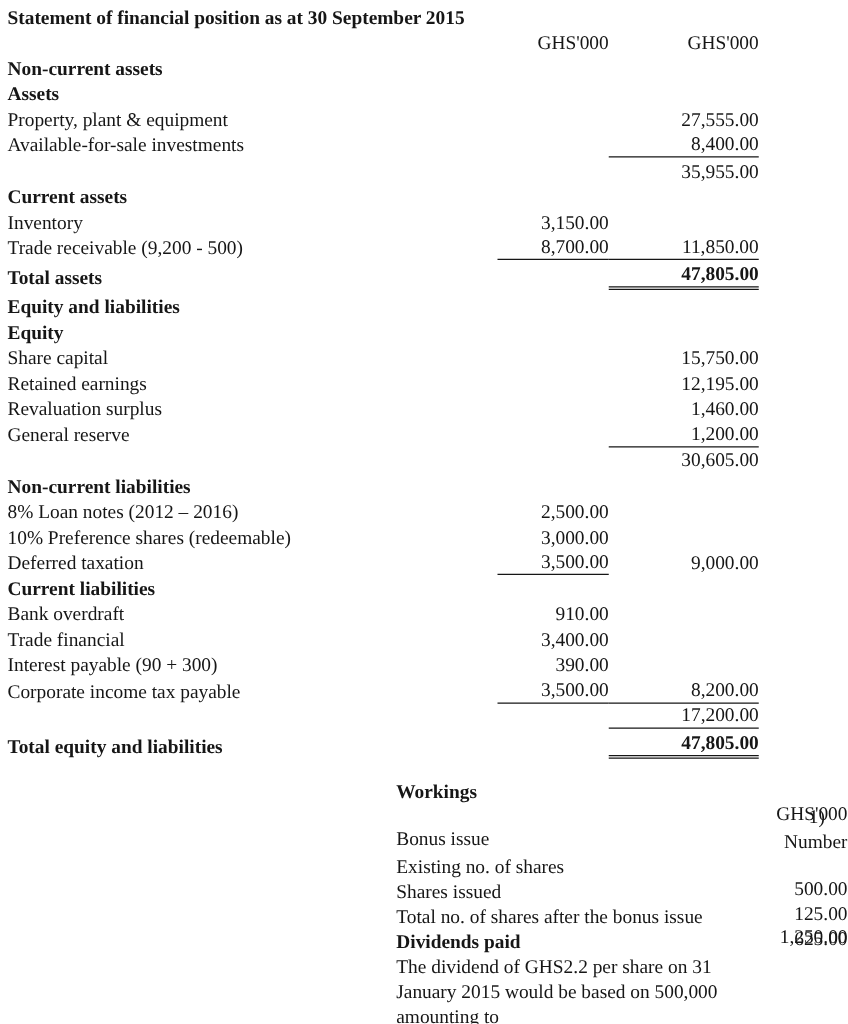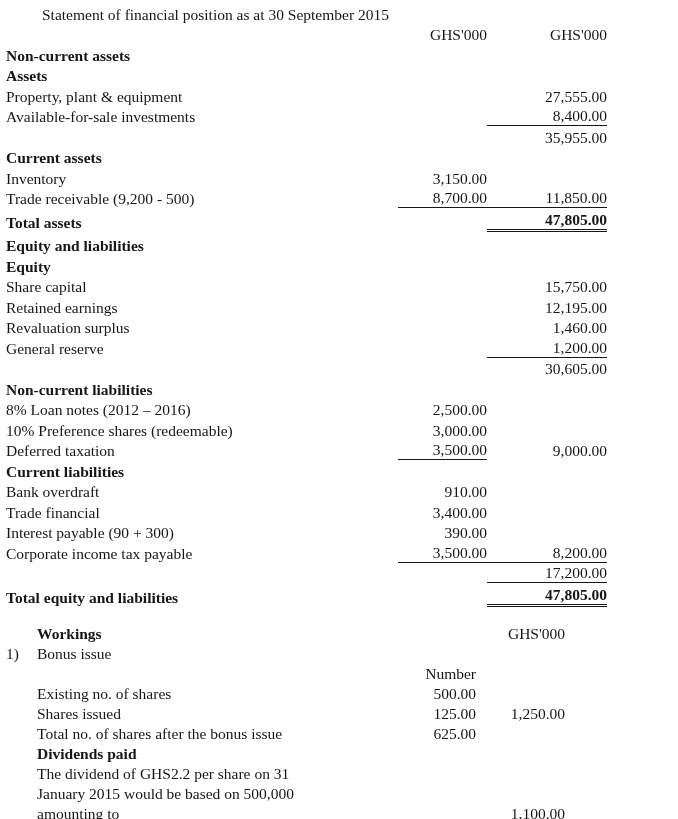--- a/index.html
+++ b/index.html
@@ -4,22 +4,22 @@
 <style>
   html,body { margin:0; padding:0; }
   body {
     width:678px; height:819px; overflow:hidden;
     background:#ffffff; color:#161616;
     font-family:"Liberation Serif", "DejaVu Serif", serif;
     font-size:15.5px;
   }
   .doc { padding:3px 0 0 6px; }
   .row { display:flex; height:20.5px; align-items:flex-end; white-space:nowrap; }
-  .wrow { display:flex; height:20px; white-space:nowrap; }
-  .title { width:660px; font-weight:normal;margin-left:36px; }
+  .wrow { display:flex; height:20px; align-items:flex-end; white-space:nowrap;flex-direction:column; }
+  .title { width:660px; font-weight:bold; }
   .lbl  { width:392px; }
   .c1   { width:89px;  text-align:right; }
   .c2   { width:120px; text-align:right; }
   .numcol { width:31px; }
   .wlbl { width:361px; }
   .wc1  { width:78px;  text-align:right; }
   .wc2  { width:89px;  text-align:right; }
   .b { font-weight:bold; }
   .u  { border-bottom:1.5px solid #161616; }
   .du { border-bottom:3.5px double #161616; }

